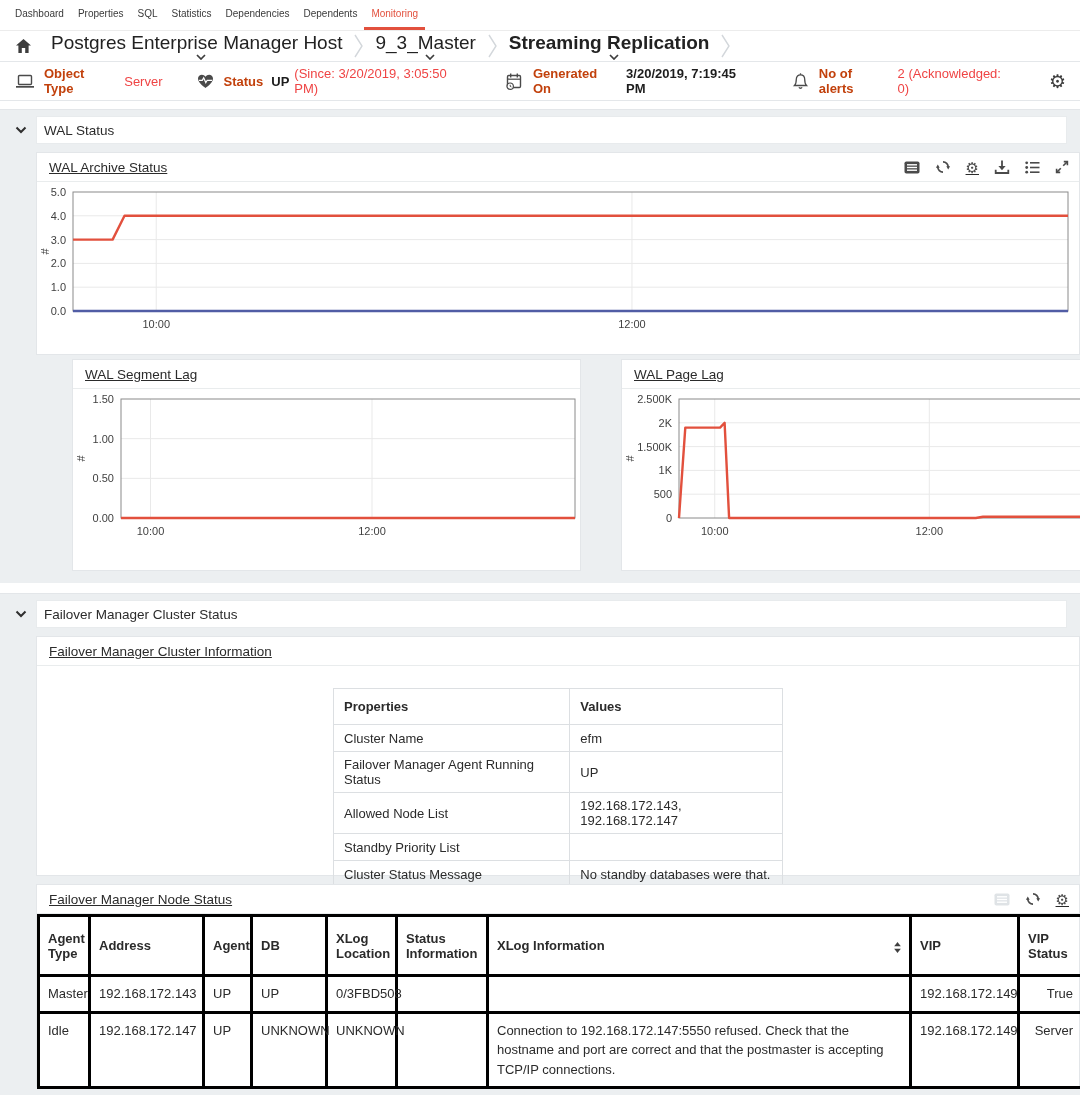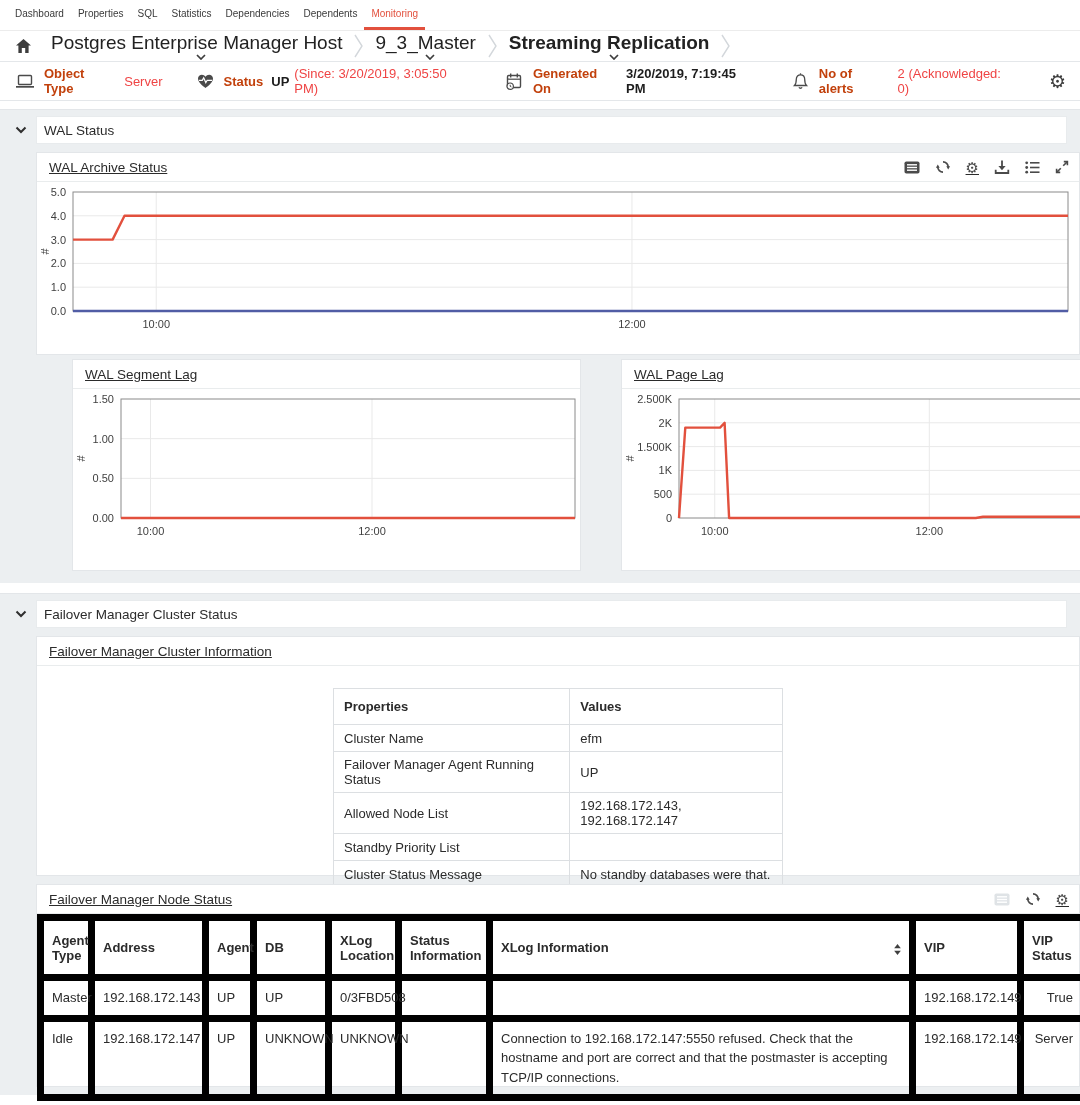--- a/index.html
+++ b/index.html
@@ -59,21 +59,21 @@
   
   .panel-clinfo { width:1044px; height:240px; }
   .kv-table { width:450px; margin:22px auto 0 auto; border-collapse:collapse; font-size:13px; }
   .kv-table th, .kv-table td { border:1px solid #dcdfe2; text-align:left; color:#2b2b2b; }
   .kv-table th { font-weight:bold; padding:10px 10px; }
   .kv-table td { padding:5px 10px; height:27px; }
 
   
   .panel-nodes { width:1044px; height:203px; }
   .node-table { width:100%; table-layout:fixed; border-collapse:collapse; font-size:13px; }
-  .node-table th, .node-table td { border:7px solid #000000; text-align:left;margin-left:41px; }
+  .node-table th, .node-table td { border:3px solid #000000; text-align:left;margin-left:41px; }
   .node-table thead th { font-weight:bold; height:60px; vertical-align:middle;
                          padding:4px 8px; border-bottom:1px solid #d9dcdf; }
   .node-table tbody td { vertical-align:top; padding:7px 8px; line-height:1.5; color:#2b2b2b; }
   .ta-r { text-align:right !important; }
   .th-flex { display:flex; align-items:flex-end; }
   .th-flex .lbl { flex:1; }
   .sort-icon { display:flex; margin-left:4px; cursor:pointer; }
 </style>
 </head>
 <body>

